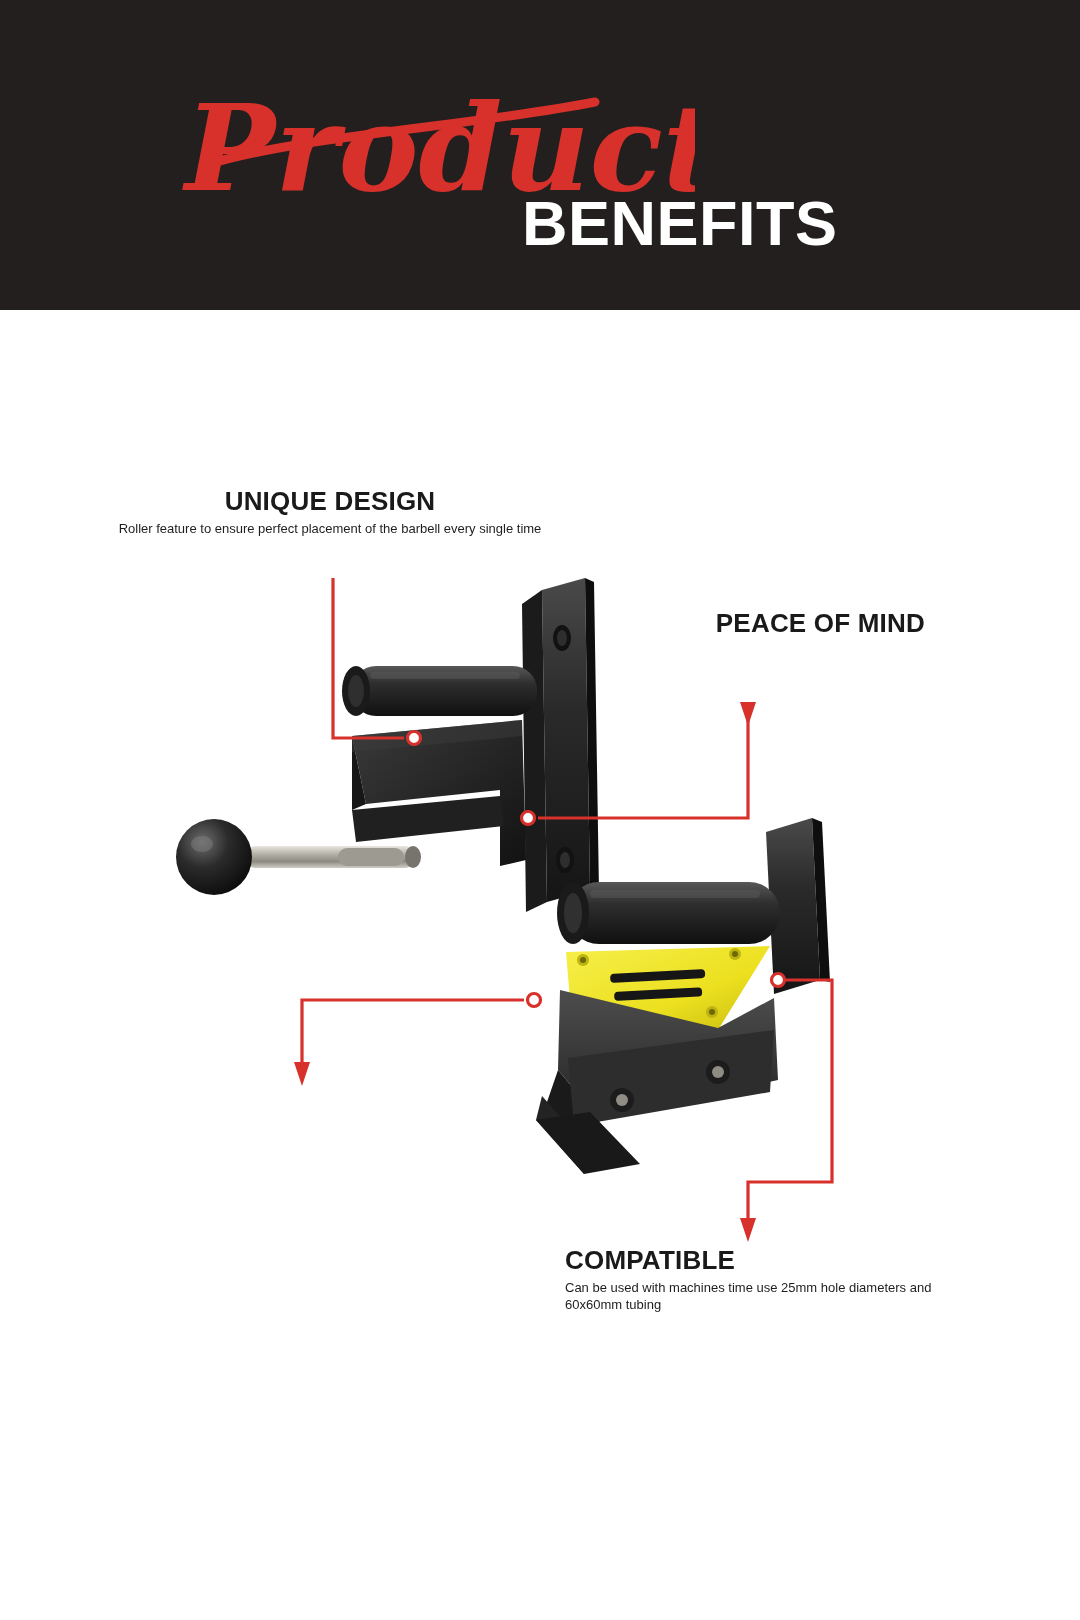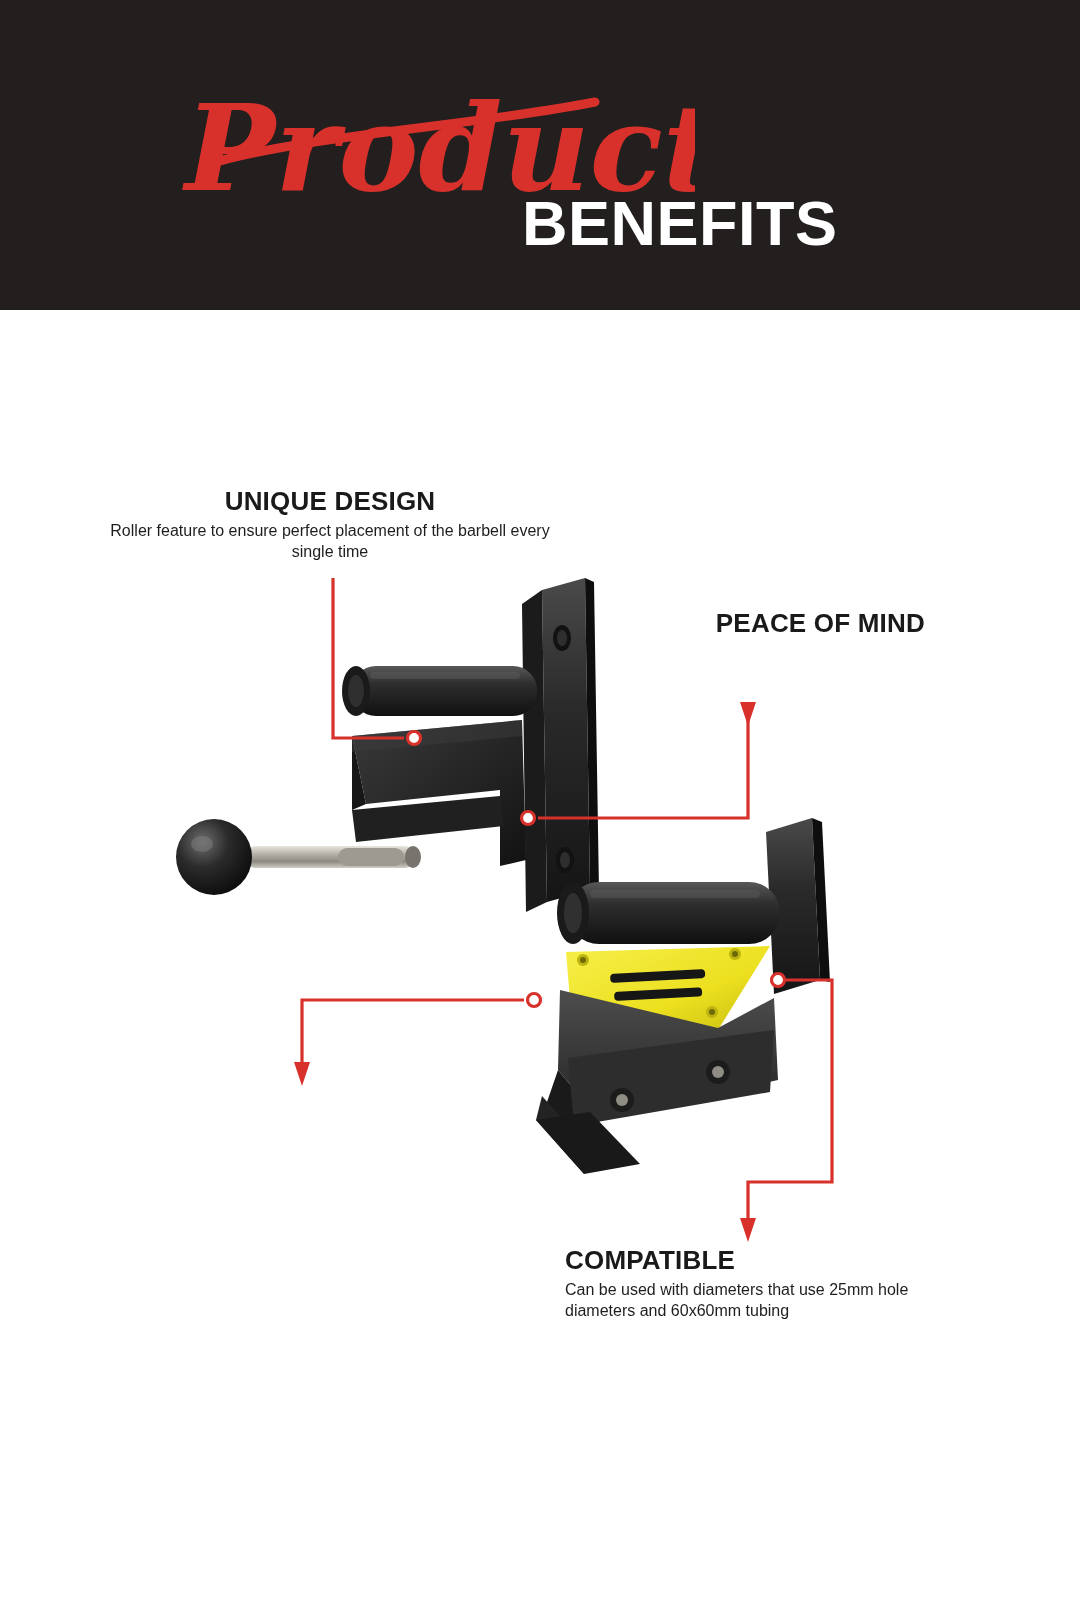--- a/index.html
+++ b/index.html
@@ -69,21 +69,21 @@
 
   
   .callout { position: absolute; }
   .callout .title {
     font-weight: 700;
     font-size: 26px;
     letter-spacing: 0.2px;
     margin-bottom: 3px;
   }
   .callout .body {
-    font-size: 16px;
+    font-size: 13px;
     line-height: 1.33;
     color: #1e1e1e;
   }
   .c-unique   { left: 110px; top: 486px; width: 440px; text-align: center; }
   .c-peace    { left: 585px; top: 608px; width: 340px; text-align: right; }
   .c-noise    { left: 135px; top: 1092px; width: 330px; text-align: center; }
   .c-compat   { left: 565px; top: 1245px; width: 370px; }
 
   .arrows {
     position: absolute;
@@ -250,14 +250,14 @@
 
 <div class="callout c-peace">
   <div class="title">PEACE OF MIND</div>
 </div>
 
 <div class="callout c-noise">
 </div>
 
 <div class="callout c-compat">
   <div class="title">COMPATIBLE</div>
-  <div class="body">Can be used with diameters that use 25mm hole diameters and 60x60mm tubing</div>
+  <div class="body">Can be used with machines time use 25mm hole diameters and 60x60mm tubing</div>
 </div>
 
 </body></html>

